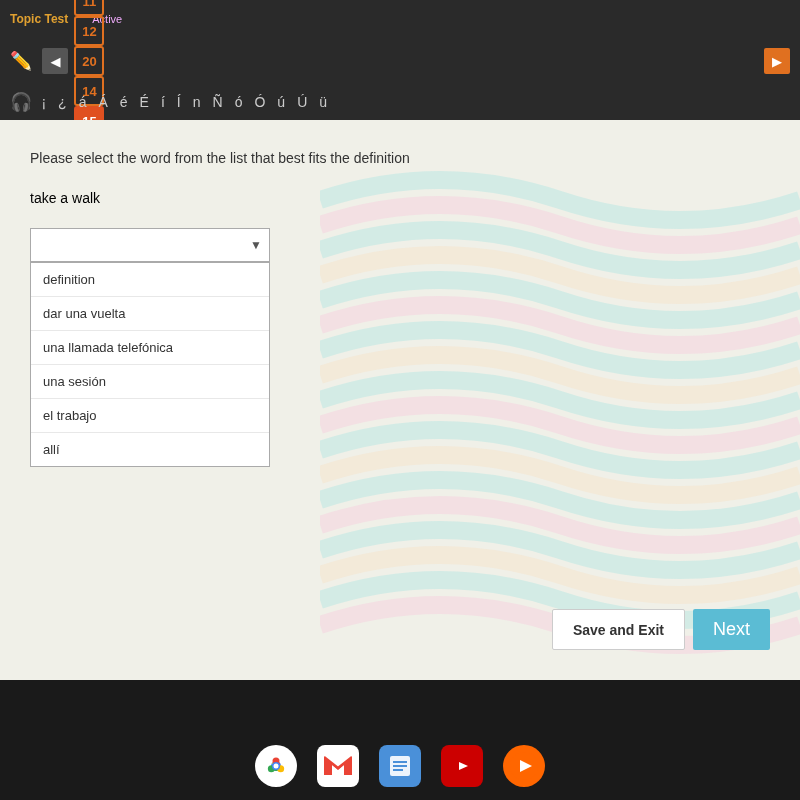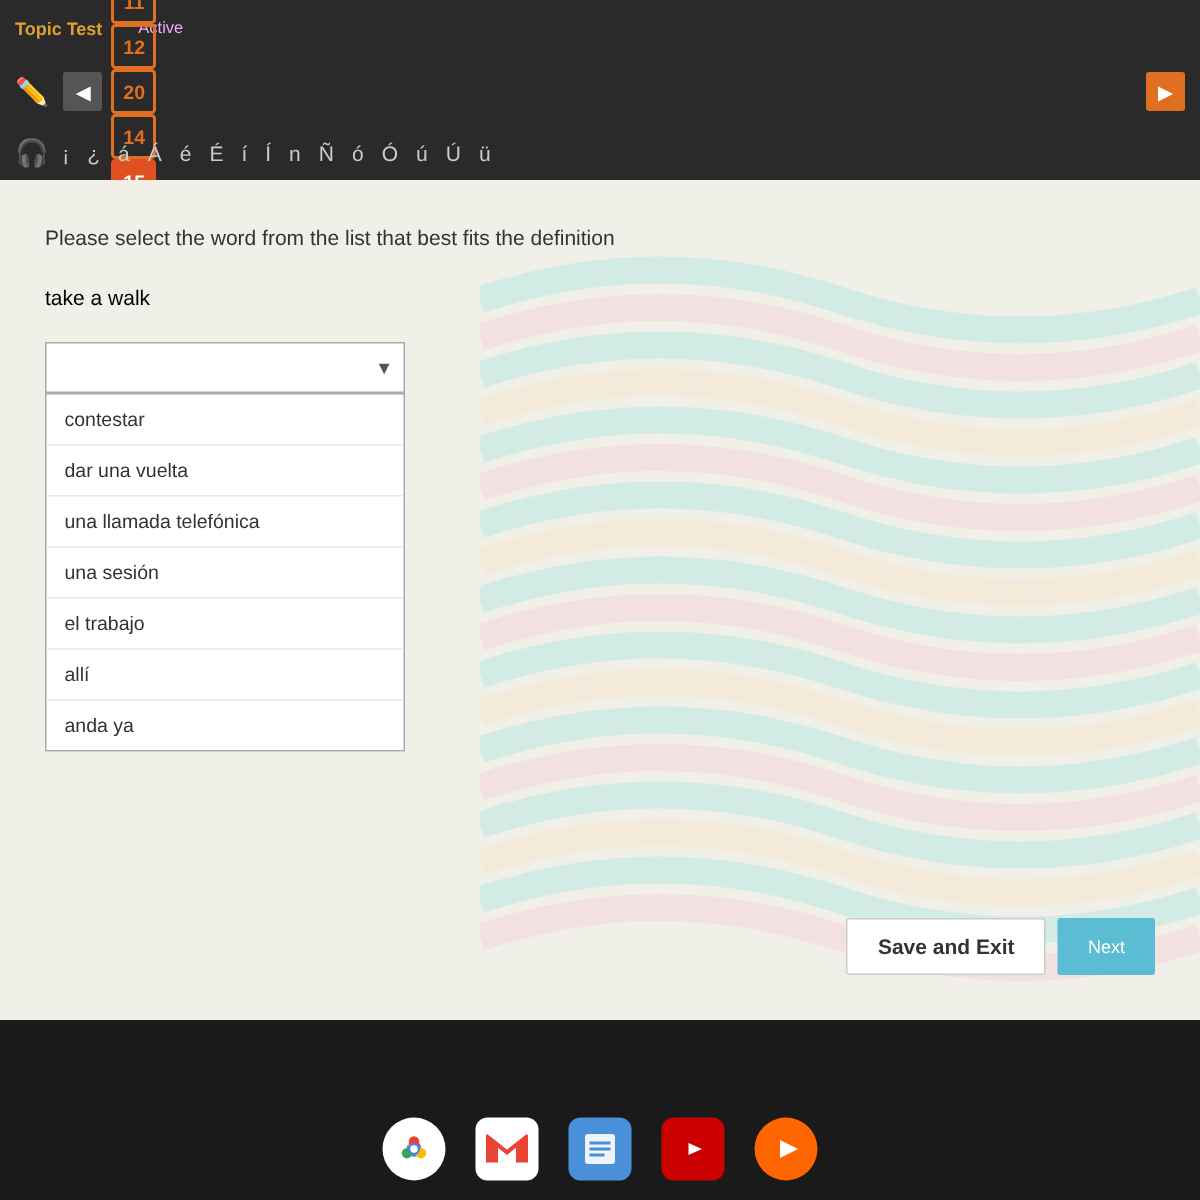--- a/index.html
+++ b/index.html
@@ -231,21 +231,21 @@
       color: #333;
       cursor: pointer;
       border-radius: 2px;
       font-weight: bold;
     }
 
     .next-btn {
       background: #5bbcd4;
       border: none;
       padding: 10px 20px;
-      font-size: 12px;
+      font-size: 18px;
       color: white;
       cursor: pointer;
       border-radius: 2px;
     }
 
     
     .taskbar {
       position: absolute;
       bottom: 0;
       left: 0;
@@ -352,27 +352,26 @@
     <p class="instruction-text">Please select the word from the list that best fits the definition</p>
     <p class="definition-text">take a walk</p>
 
     <div class="dropdown-container">
       <div class="dropdown-select">
         <span>&nbsp;</span>
         <span class="dropdown-arrow">▼</span>
       </div>
 
       <div class="dropdown-list" id="dropdown-list">
-          <div class="dropdown-list-item">contestar</div>
+          <div class="dropdown-list-item">definition</div>
           <div class="dropdown-list-item">dar una vuelta</div>
           <div class="dropdown-list-item">una llamada telefónica</div>
           <div class="dropdown-list-item">una sesión</div>
           <div class="dropdown-list-item">el trabajo</div>
           <div class="dropdown-list-item">allí</div>
-          <div class="dropdown-list-item">anda ya</div>
         </div>
     </div>
   </div>
 
   <div class="bottom-buttons">
     <button class="save-exit-btn">Save and Exit</button>
     <button class="next-btn">Next</button>
   </div>
 </div>
 

